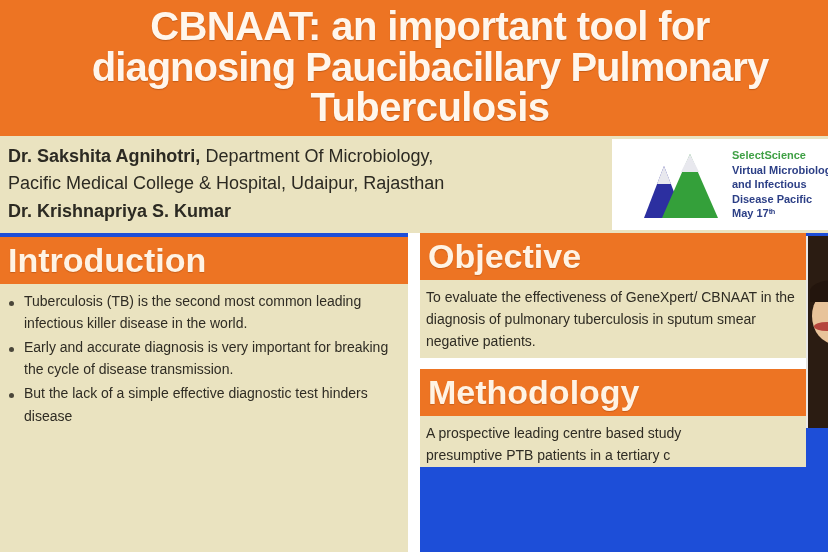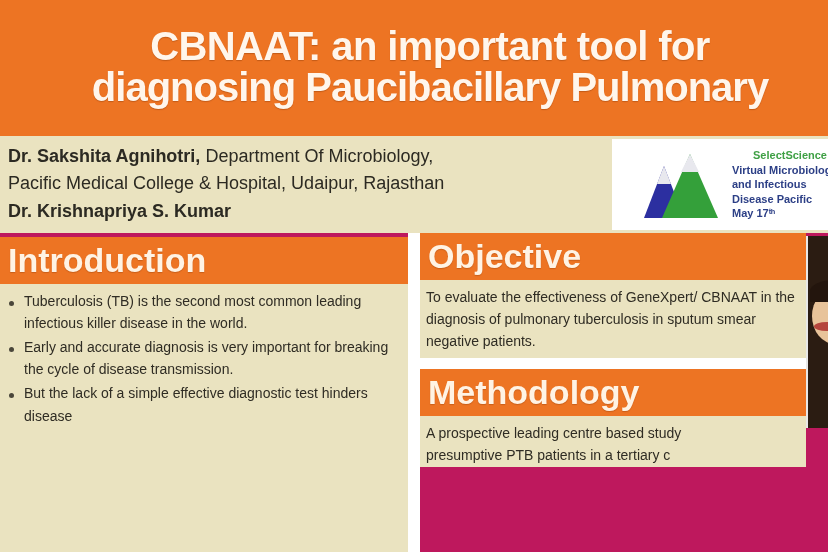--- a/index.html
+++ b/index.html
@@ -7,21 +7,21 @@
     width:828px; height:552px;
     overflow:hidden;
     background:#ffffff;
     font-family:"Liberation Sans", sans-serif;
   }
 
   #poster {
     position:relative;
     width:828px; height:552px;
     overflow:hidden;
-    background:#be185d;
+    background:#1d4ed8;
   }
 
   
   .title-band {
     position:absolute;
     left:0; top:0;
     width:880px; height:134px;
     background:#ED7423;
     display:flex;
     align-items:center;
@@ -75,21 +75,21 @@
   }
   .logo-mark { width:108px; height:78px; flex:0 0 auto; }
   .logo-words {
     margin-left:6px;
     font-size:11px;
     font-weight:bold;
     line-height:1.32;
     white-space:nowrap;
     overflow:hidden;
   }
-  .logo-words .brand { color:#3FA045;margin-left:21px; }
+  .logo-words .brand { color:#3FA045; }
   .logo-words .sub   { color:#2C3F86; }
 
   
   .body-area {
     position:absolute;
     left:0; top:233px;
     width:828px; height:319px;
     overflow:hidden;
   }
 
@@ -188,20 +188,21 @@
 </style>
 </head>
 <body>
 
 <div id="poster">
 
   <div class="title-band">
     <div class="title-text">
       <span class="l l1">CBNAAT: an important tool for</span>
       <span class="l l2">diagnosing Paucibacillary Pulmonary</span>
+      <span class="l l3">Tuberculosis</span>
     </div>
   </div>
 
   <div class="author-band">
     <div class="author-text">
       <div class="author-line">
         <span class="lead">Dr. Sakshita Agnihotri,</span><span class="aff"> Department Of Microbiology,</span>
       </div>
       <div class="author-line aff">Pacific Medical College &amp; Hospital, Udaipur, Rajasthan</div>
       <div class="author-line lead">Dr. Krishnapriya S. Kumar</div>

